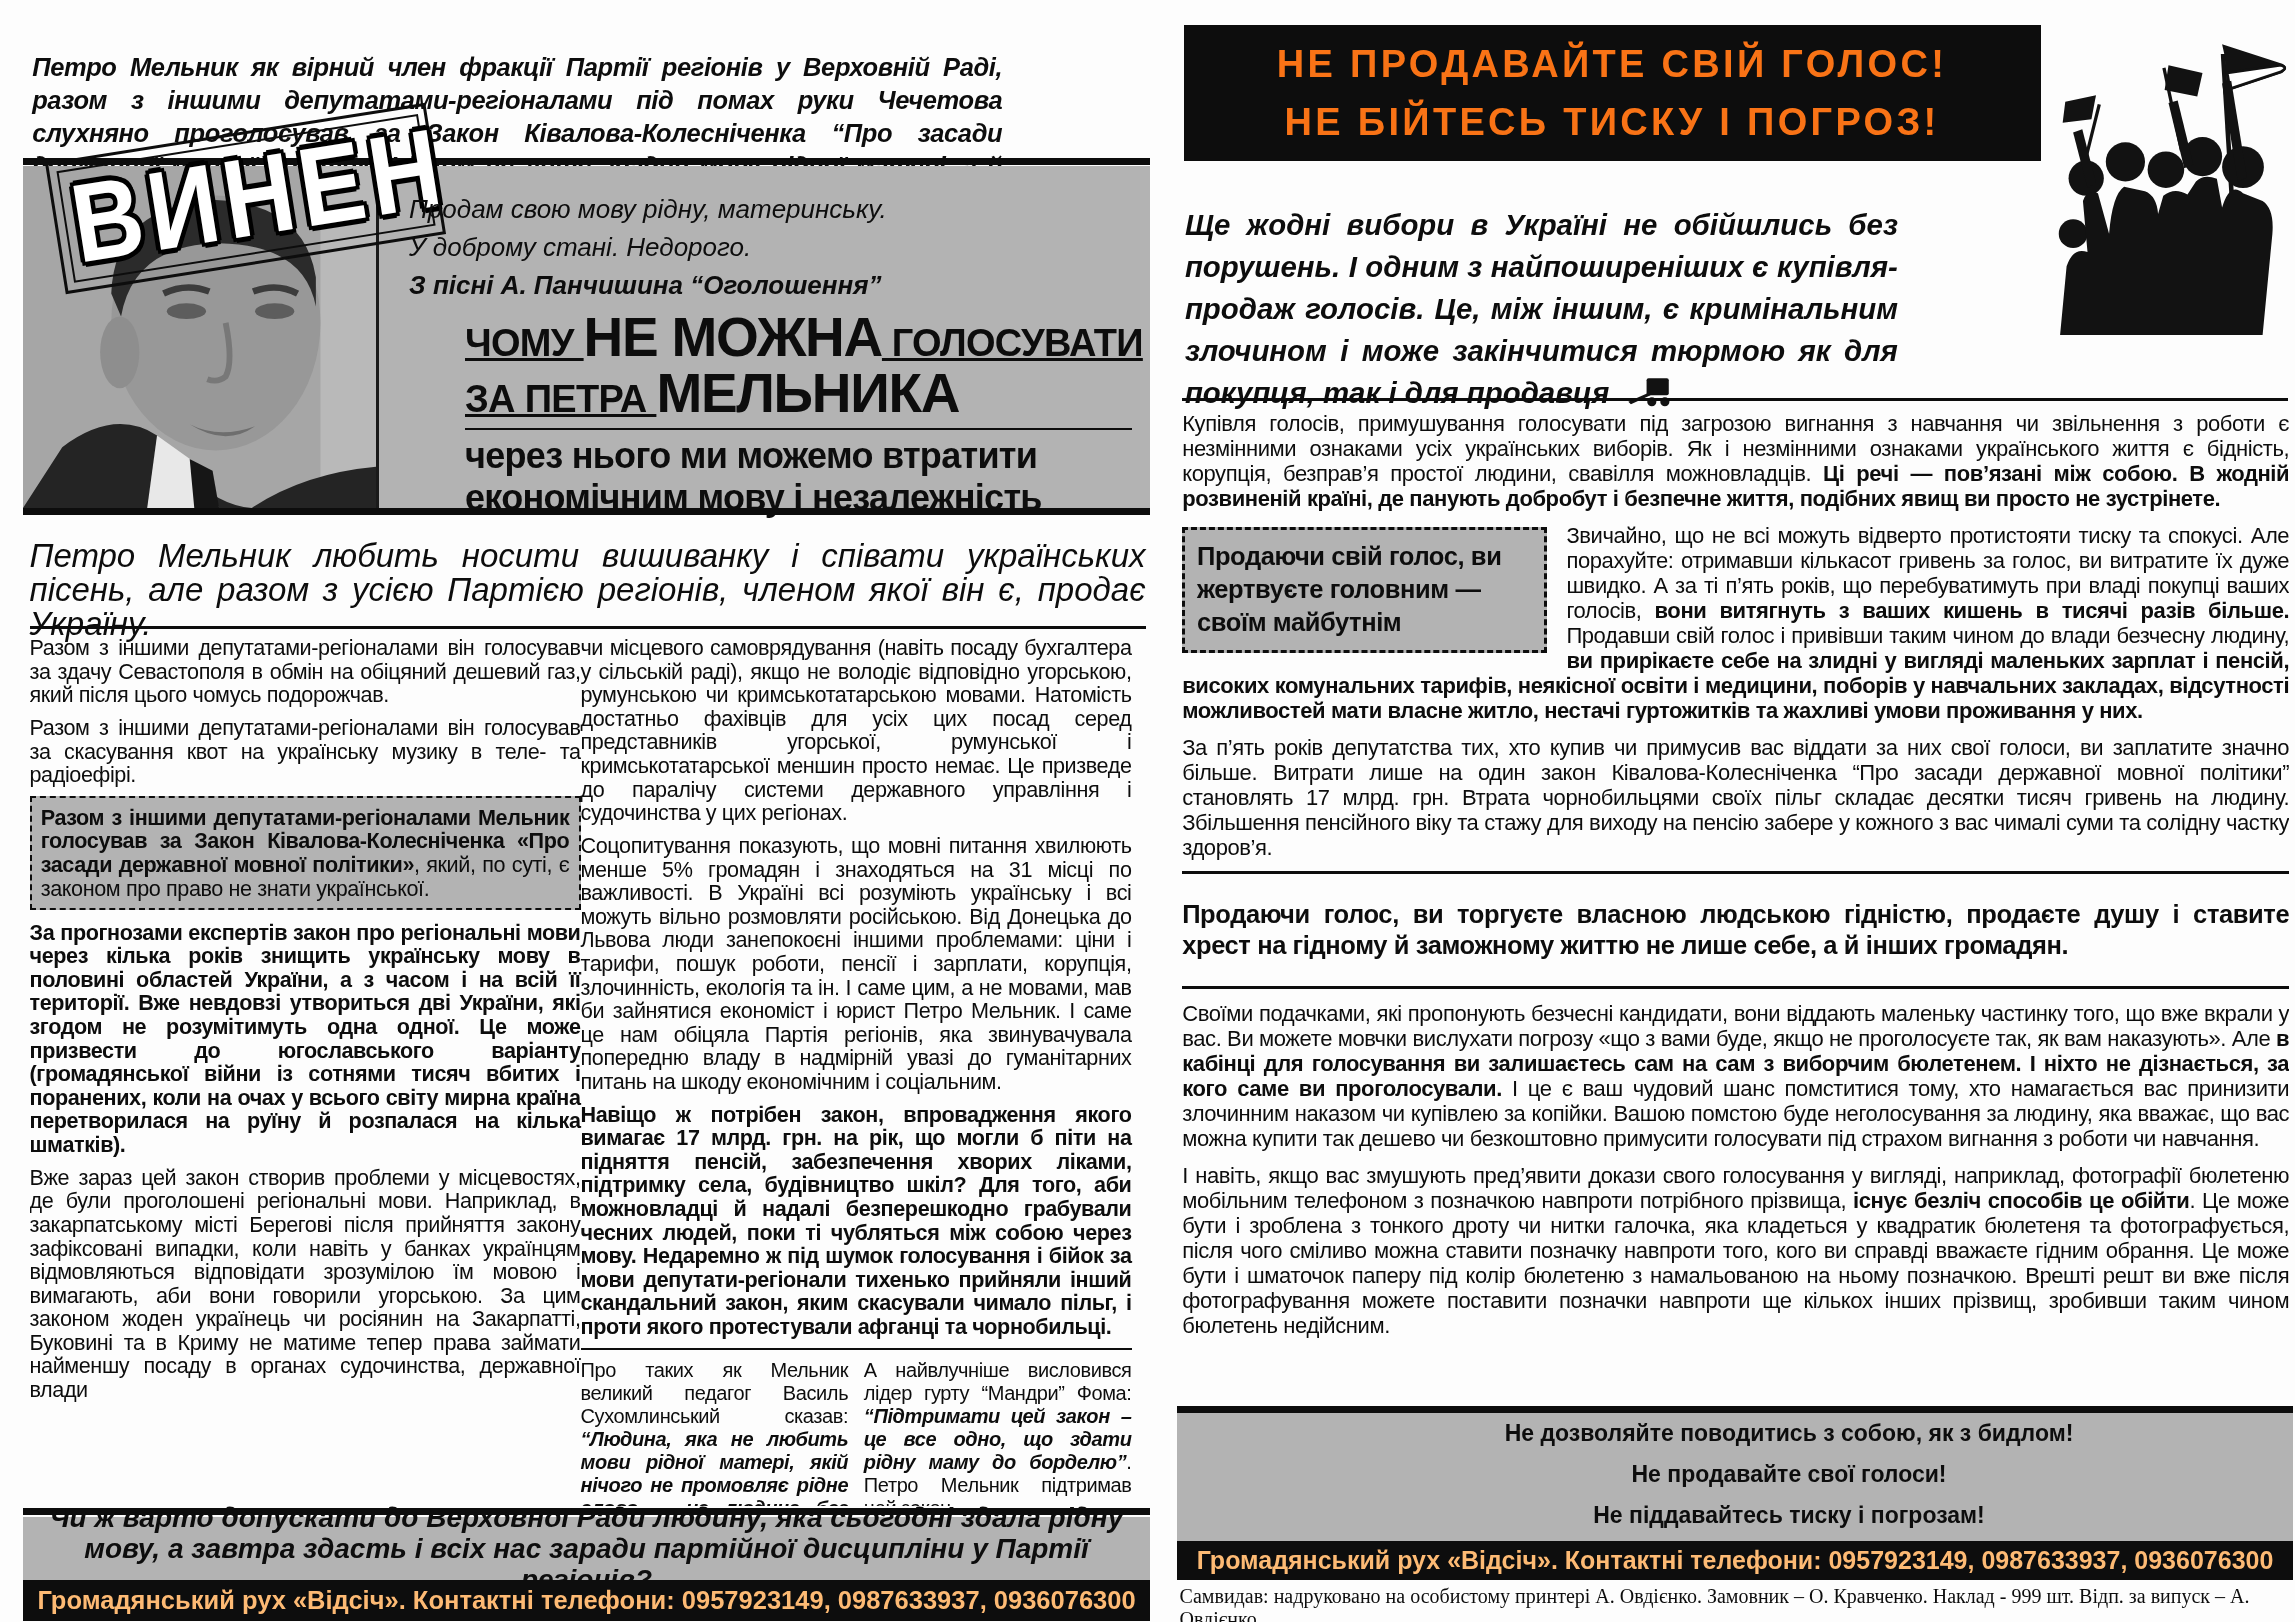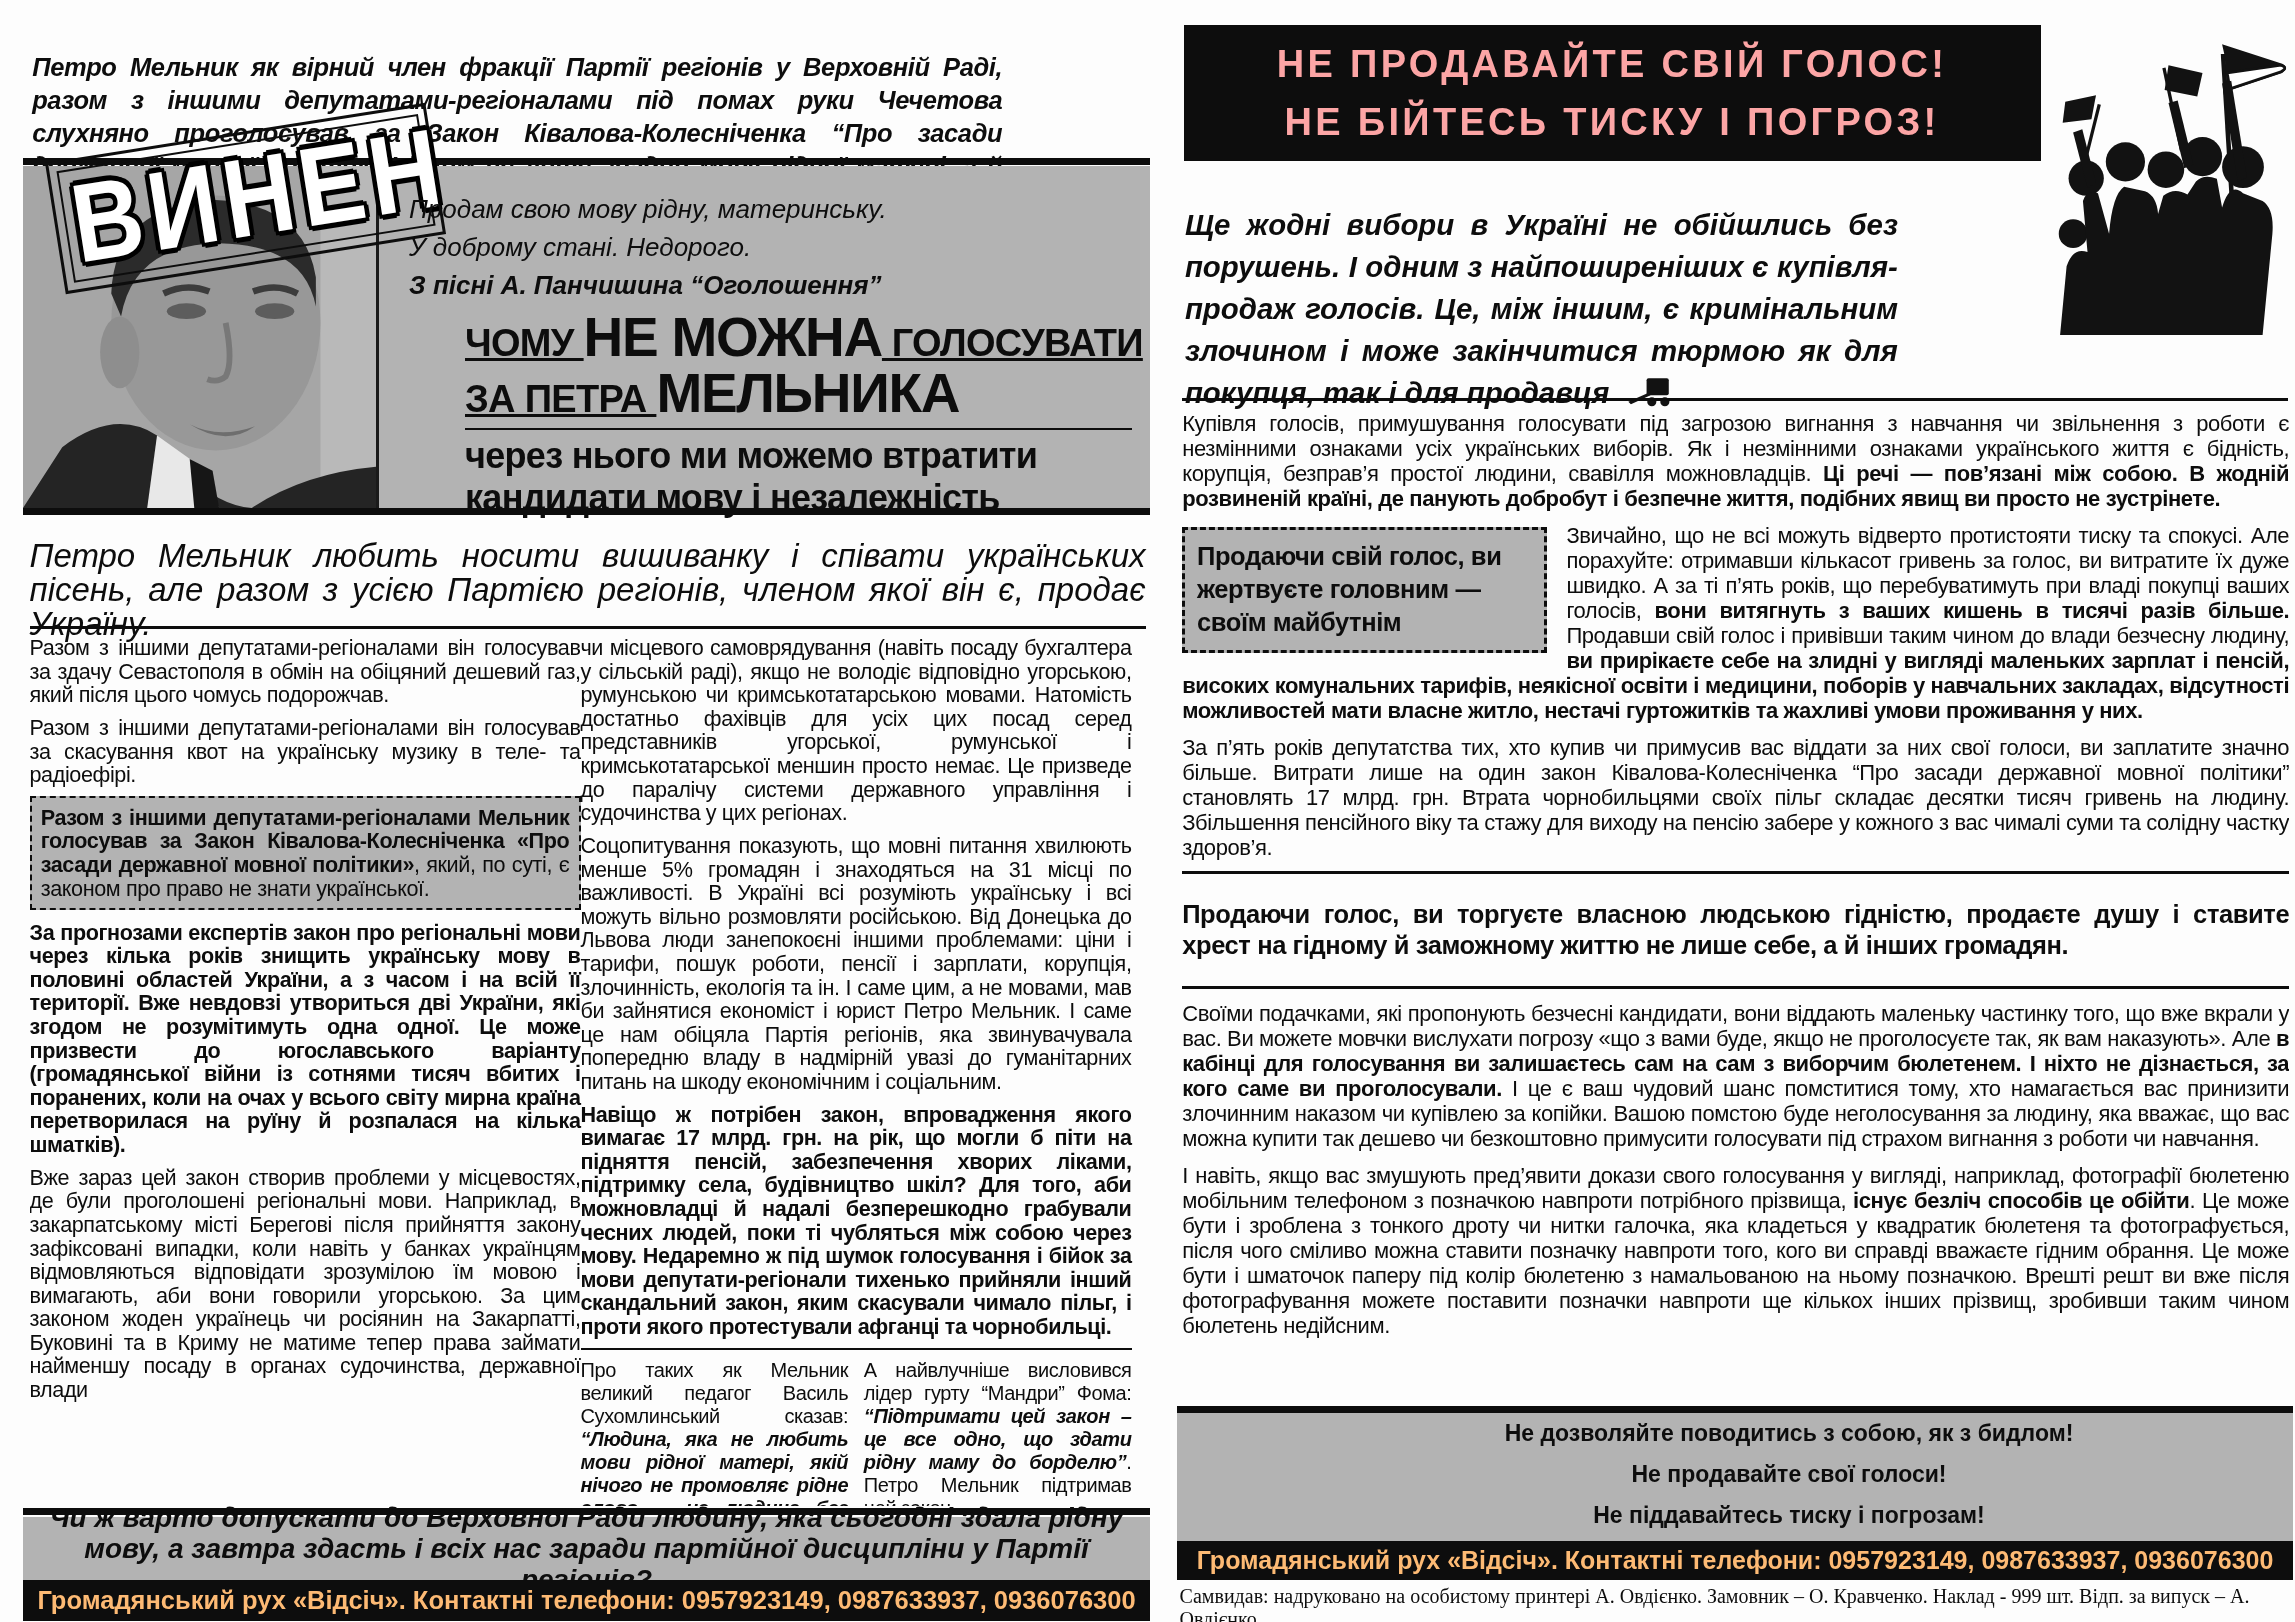--- a/index.html
+++ b/index.html
@@ -49,21 +49,21 @@
   .lp-bottom-rule{top:1508px;left:0;width:1127px;}
   .lp-gray-box{position:absolute;top:1517px;left:0;width:1127px;height:63px;background:#b3b3b3;
     display:flex;align-items:center;justify-content:center;text-align:center;
     font-size:28px;font-weight:bold;font-style:italic;line-height:31px;}
   .contact-bar{position:absolute;background:#0d0d0d;color:#fdba74;display:flex;align-items:center;
     justify-content:center;font-size:25.5px;font-weight:bold;}
   .lp-bar{top:1580px;left:0;width:1127px;height:41px;}
 
   
   .rp-header{position:absolute;top:25px;left:6.5px;width:857px;height:136px;background:#0d0d0d;
-    color:#fca5a5;display:flex;flex-direction:column;align-items:center;justify-content:center;
+    color:#f97316;display:flex;flex-direction:column;align-items:center;justify-content:center;
     font-size:38px;font-weight:bold;letter-spacing:3.3px;line-height:58px;text-align:left;}
   .crowd{position:absolute;top:5.2px;left:870px;width:245px;height:330px;}
   .rp-intro{position:absolute;top:175px;left:7.9px;width:713px;
     font-size:29.4px;font-weight:bold;font-style:italic;line-height:42px;}
   .cart{display:inline-block;vertical-align:-3.9px;margin-left:9.2px;}
   .rp-rule1{top:398px;left:5.2px;width:1106px;}
   .rp-flow{position:absolute;top:411px;left:5.2px;width:1107px;height:995px;overflow:hidden;
     font-size:22px;line-height:25px;}
   .rp-flow p{margin:0 0 11.8px 0;}
   .rp-box{float:left;width:335px;border:3.3px dashed #0d0d0d;background:#b3b3b3;
@@ -124,21 +124,21 @@
 
       <div class="lp-headline">
         <div>
           <span class="hl-m">ЧОМУ </span><span class="hl-l">НЕ МОЖНА</span><span class="hl-m"> ГОЛОСУВАТИ</span>
         </div>
         <div>
           <span class="hl-m">ЗА ПЕТРА </span><span class="hl-l">МЕЛЬНИКА</span>
         </div>
         <div class="hl-rule"></div>
         <div class="hl-sub">через нього ми можемо втратити</div>
-        <div class="hl-sub">кандидати мову і незалежність</div>
+        <div class="hl-sub">економічним мову і незалежність</div>
       </div>
     </div>
 
     <div class="rule thick" style="top:508px;left:0;width:1127px;"></div>
 
     <p class="lp-caption jus">Петро Мельник любить носити вишиванку і співати українських пісень, але разом з усією Партією регіонів, членом якої він є, продає Україну.</p>
 
     <div class="rule thin" style="top:626px;left:6.5px;width:1116px;"></div>
 
     <div class="lp-cols tight">

